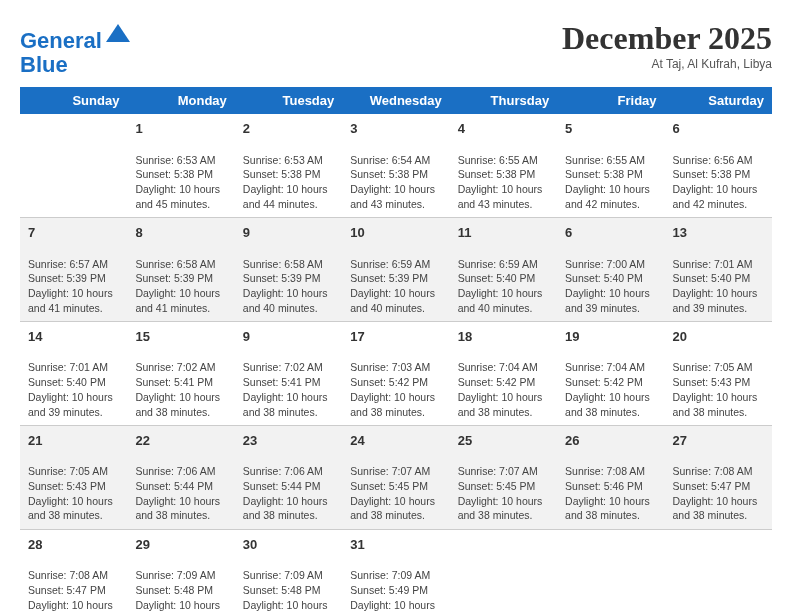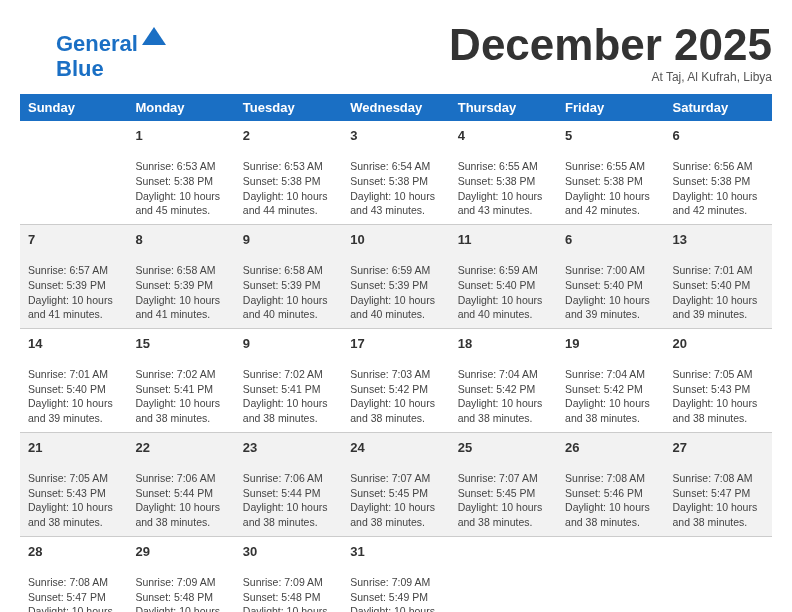--- a/index.html
+++ b/index.html
@@ -6,23 +6,22 @@
     body {
       font-family: Arial, sans-serif;
       background: #fff;
       width: 792px;
       min-height: 612px;
       padding: 20px;
     }
     .header {
       display: flex;
       justify-content: space-between;
-      align-items: center;
+      align-items: flex-start;
       margin-bottom: 10px;
-      margin-left: 36px;
     }
     .logo {
       display: flex;
       align-items: center;
     }
     .logo-text {
       font-size: 22px;
       font-weight: bold;
       color: #333;
       line-height: 1.1;
@@ -32,37 +31,38 @@
     }
     .logo-icon {
       width: 28px;
       height: 28px;
       margin-left: 2px;
     }
     .title-block {
       text-align: right;
     }
     .month-title {
-      font-size: 44px;
+      font-size: 32px;
       font-weight: bold;
       color: #333;
+      font-family: Liberation Serif, serif;
     }
     .location-title {
       font-size: 12px;
       color: #555;
     }
     table {
       width: 100%;
       border-collapse: collapse;
       font-size: 11px;
     }
     thead tr th {
       background-color: #1a6fc4;
       color: #fff;
-      text-align: left;
+      text-align: right;
       padding: 6px 8px;
       font-size: 13px;
       font-weight: bold;
     }
     tbody tr {
       border-bottom: 1px solid #ccc;
     }
     tbody tr:nth-child(odd) {
       background: #fff;
     }

